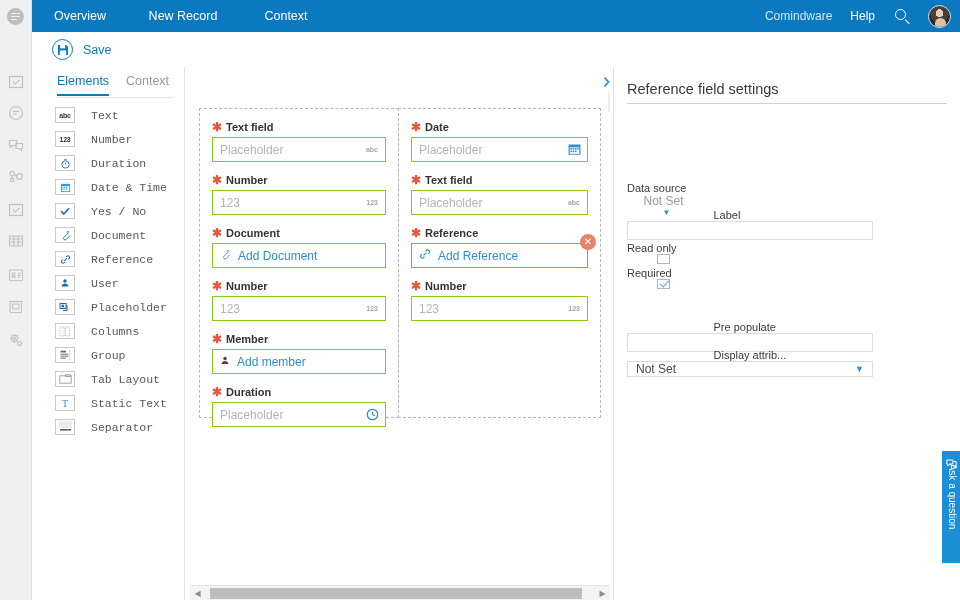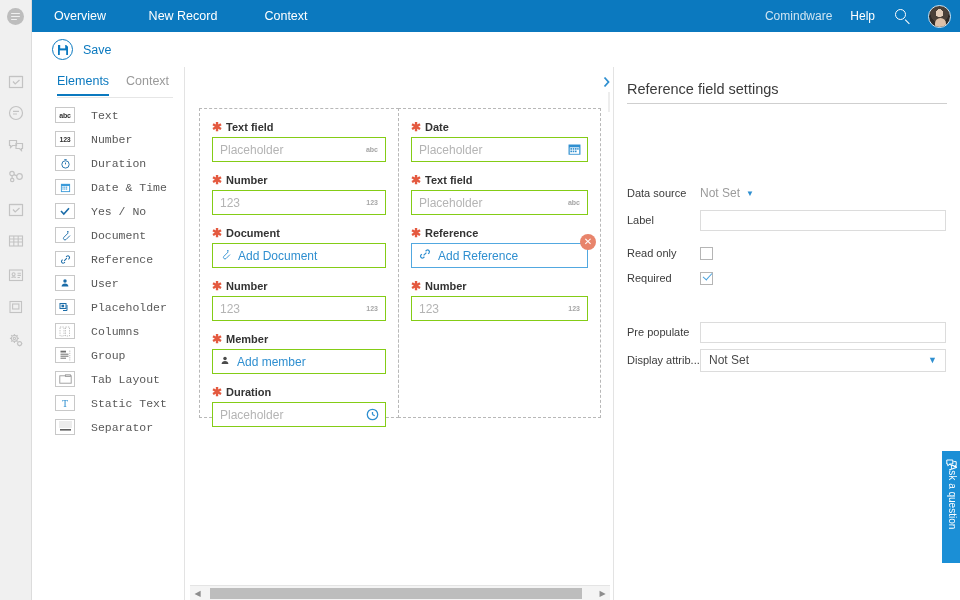--- a/index.html
+++ b/index.html
@@ -105,21 +105,21 @@
   .hsb .arrow { position:absolute; top:0; width:15px; height:14px; display:flex; align-items:center;
                 justify-content:center; color:#8d8d8d; font-size:8px; cursor:pointer; }
   .hsb .arrow.l { left:0; } .hsb .arrow.r { right:0; }
   .hsb .thumb { position:absolute; left:20px; top:2px; width:372px; height:11px; background:#bdbdbd;
                 cursor:pointer; }
 
   
   .settings { position:absolute; left:615px; top:67px; width:345px; height:533px; background:#fff;padding-left:40px; }
   .set-title { position:absolute; left:12px; top:14px; font-size:14.5px; color:#3b3b3b; }
   .set-rule { position:absolute; left:12px; top:36px; width:320px; height:1px; background:#cfcfcf; }
-  .srow { position:absolute; left:12px; height:22px; display:flex; align-items:center; }
+  .srow { position:absolute; left:12px; height:22px; display:flex; align-items:center;flex-direction:column; }
   .slabel { width:73px; font-size:11px; color:#3b3b3b; flex:0 0 auto; }
   .sval-muted { font-size:12px; color:#9b9b9b; }
   .caret-sm { margin-left:6px; color:#2f8fd0; font-size:8px; }
   .sinput { width:246px; height:21px; border:1px solid #dcdcdc; background:#fff; }
   .scheck { width:13px; height:13px; border:1px solid #b5b5b5; background:#fff; position:relative;
             cursor:pointer; }
   .scheck .tick { position:absolute; left:1.5px; top:0px; width:9px; height:5px;
                   border-left:1.6px solid #4aa3df; border-bottom:1.6px solid #4aa3df;
                   transform:rotate(-48deg); }
   .sselect { width:246px; height:23px; border:1px solid #dcdcdc; background:#fff; display:flex;

